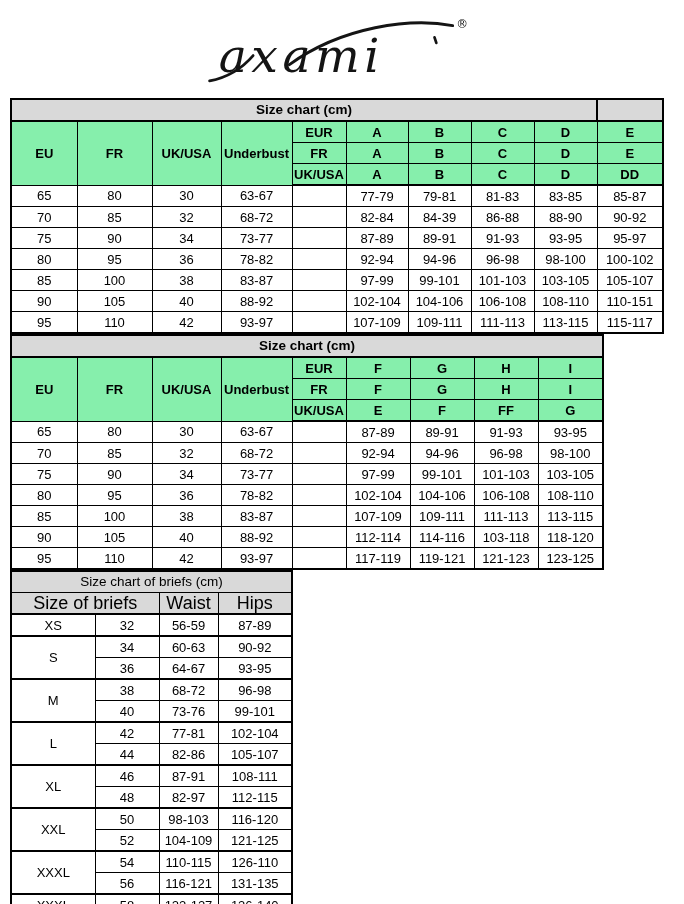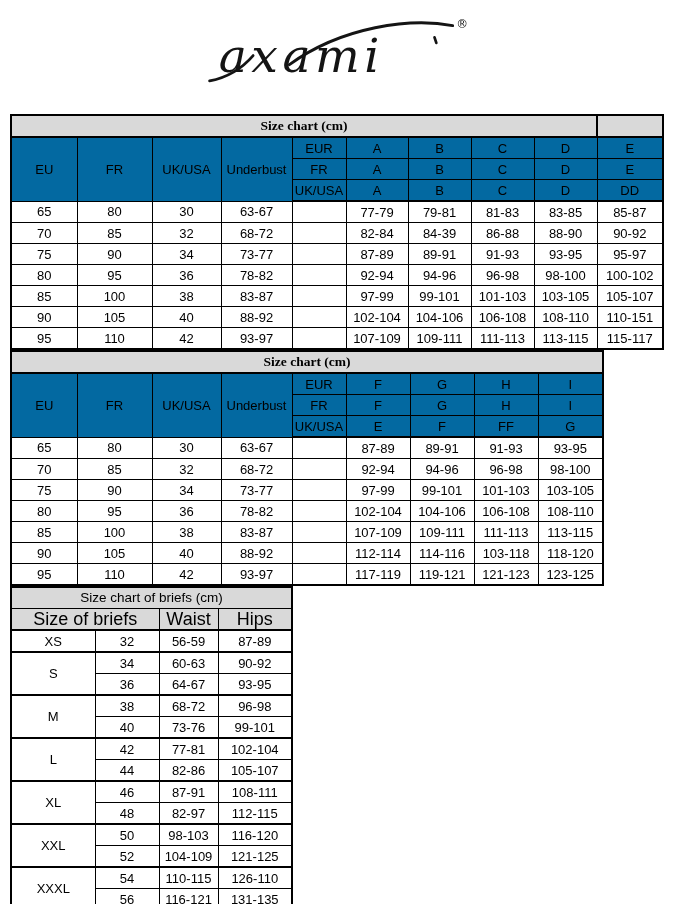--- a/index.html
+++ b/index.html
@@ -14,21 +14,21 @@
   }
   .page { padding: 12px 0 0 10px; }
 
   
   .logo-wrap {
     width: 664px;
     height: 78px;
     display: flex;
     justify-content: center;
     align-items: center;
-    margin-bottom: 24px;
+    margin-bottom: 8px;
   }
 
   
   table {
     border-collapse: collapse;
     table-layout: fixed;
     border: 2px solid #000;
   }
   td {
     border: 1px solid #000;
@@ -41,26 +41,25 @@
     white-space: nowrap;
     overflow: hidden;
   }
 
   
   .bra-table .title-row td {
     background: #d9d9d9;
     font-weight: bold;
     font-size: 13.5px;
     border-bottom-width: 2px;
-    font-family: Liberation Serif, serif;
   }
   .bra-table .corner { border-left-width: 2px; }
   .bra-table .hdr {
-    background: #0369a1;
-    font-weight: normal;
+    background: #86efac;
+    font-weight: bold;
   }
   .bra-table .cup-head tr:last-child td { border-bottom-width: 2px; }
   .bra-table .data-body td { background: #ffffff; }
 
   
   .briefs-table .title-row td {
     background: #d9d9d9;
     font-size: 13.5px;
     font-weight: normal;
   }

